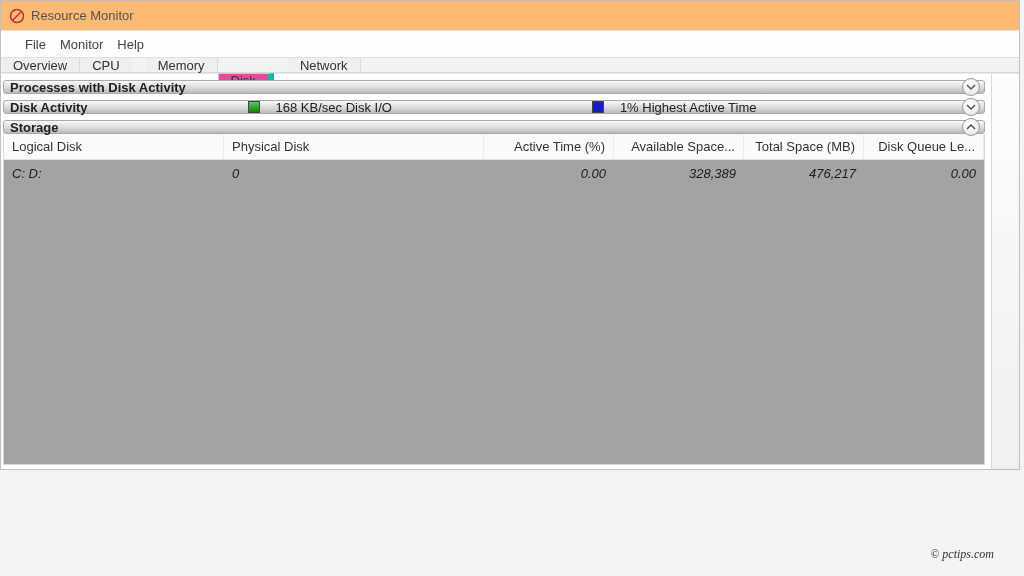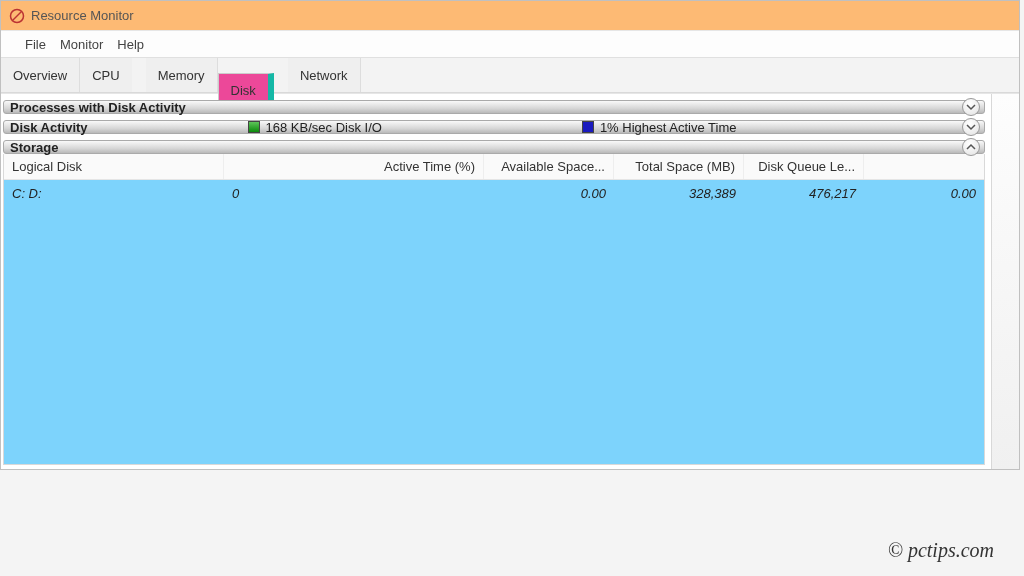--- a/index.html
+++ b/index.html
@@ -39,21 +39,21 @@
     height: 26px;
     display: flex;
     align-items: center;
     gap: 14px;
     padding: 0 24px;
     color: #444;
     background: #fdfdfd;
   }
   .menubar span { cursor: default; }
   .tabstrip {
-    height: 36px;
+    height: 16px;
     background: #f3f3f3;
     border-top: 1px solid #e0e0e0;
     border-bottom: 1px solid #d9d9d9;
     display: flex;
     align-items: stretch;
   }
   .tab {
     padding: 0 12px;
     display: flex;
     align-items: center;
@@ -99,21 +99,21 @@
     color: #222;
     font-weight: 600;
     position: relative;
     margin-bottom: 6px;
   }
   .section-header .metric {
     font-weight: 400;
     color: #222;
     display: flex;
     align-items: center;
-    gap: 6px;
+    gap: 16px;
   }
   .section-header .metric.m1 { margin-left: 160px; }
   .section-header .metric.m2 { margin-left: 200px; }
   .swatch {
     width: 12px; height: 12px;
     border: 1px solid #444;
     display: inline-block;
   }
   .swatch.green { background: linear-gradient(#5ec45a,#0b8a0b); }
   .swatch.blue  { background: #1a1abf; }
@@ -129,21 +129,21 @@
     color: #555;
     cursor: default;
   }
   .storage-table {
     flex: 1;
     border: 1px solid #d9d9d9;
     border-top: none;
     margin: -6px 0 4px 0;
     display: flex;
     flex-direction: column;
-    background: #7dd3fc;
+    background: #a3a3a3;
   }
   .thead, .trow {
     display: grid;
     grid-template-columns: 220px 260px 130px 130px 120px 120px;
     align-items: center;
     height: 26px;
   }
   .thead {
     border-bottom: 1px solid #e5e5e5;
     color: #333;
@@ -153,21 +153,21 @@
   .cell { padding: 0 8px; white-space: nowrap; overflow: hidden; text-overflow: ellipsis; }
   .cell.right { justify-content: flex-end; text-align: right; }
   .trow { color: #222; font-style: italic; }
   .bodyfill { flex: 1; }
   .watermark {
     position: absolute;
     right: 30px;
     bottom: 14px;
     font-style: italic;
     color: #333;
-    font-size: 20px;
+    font-size: 12px;
     font-family: Georgia, "Times New Roman", serif;
   }
 </style>
 </head>
 <body>
 
 <div class="window">
 
   <div class="titlebar">
     <span class="icon">
@@ -227,20 +227,21 @@
         <span class="chev-btn">
           <svg width="10" height="10" viewBox="0 0 10 10">
               <path d="M1 7 L5 3 L9 7" fill="none" stroke="#555" stroke-width="1.5"></path>
             </svg>
         </span>
       </div>
 
       <div class="storage-table">
         <div class="thead">
           <div class="cell">Logical Disk</div>
+          <div class="cell">Physical Disk</div>
           <div class="cell right">Active Time (%)</div>
           <div class="cell right">Available Space...</div>
           <div class="cell right">Total Space (MB)</div>
           <div class="cell right">Disk Queue Le...</div>
         </div>
         <div class="trow">
           <div class="cell">C: D:</div>
           <div class="cell">0</div>
           <div class="cell right">0.00</div>
           <div class="cell right">328,389</div>

